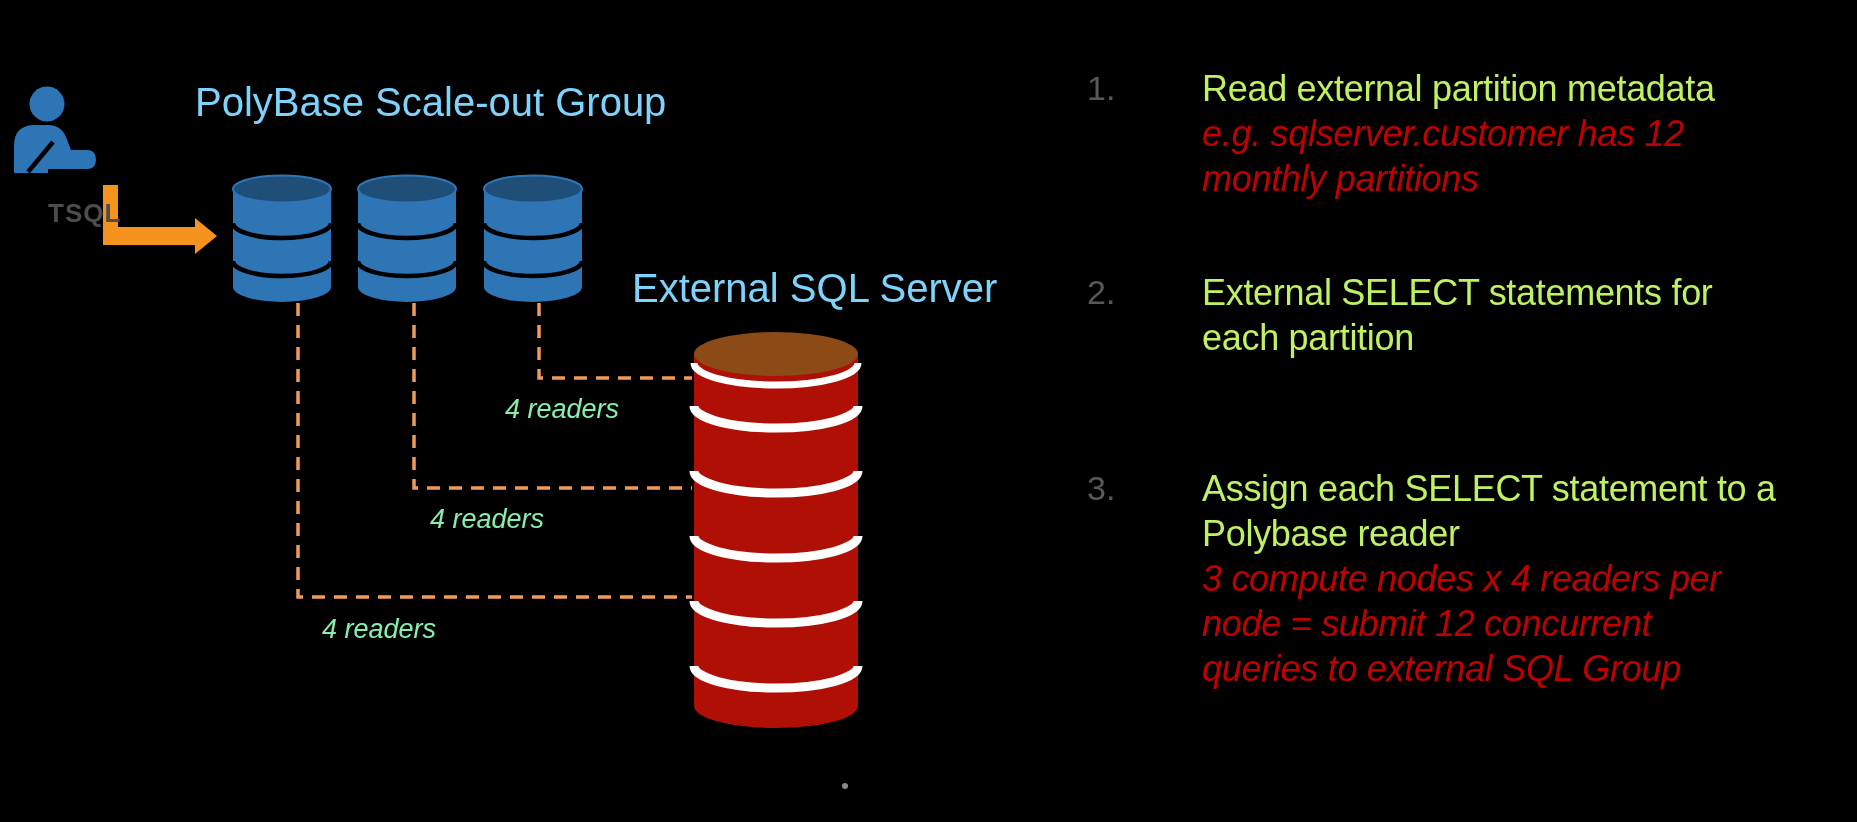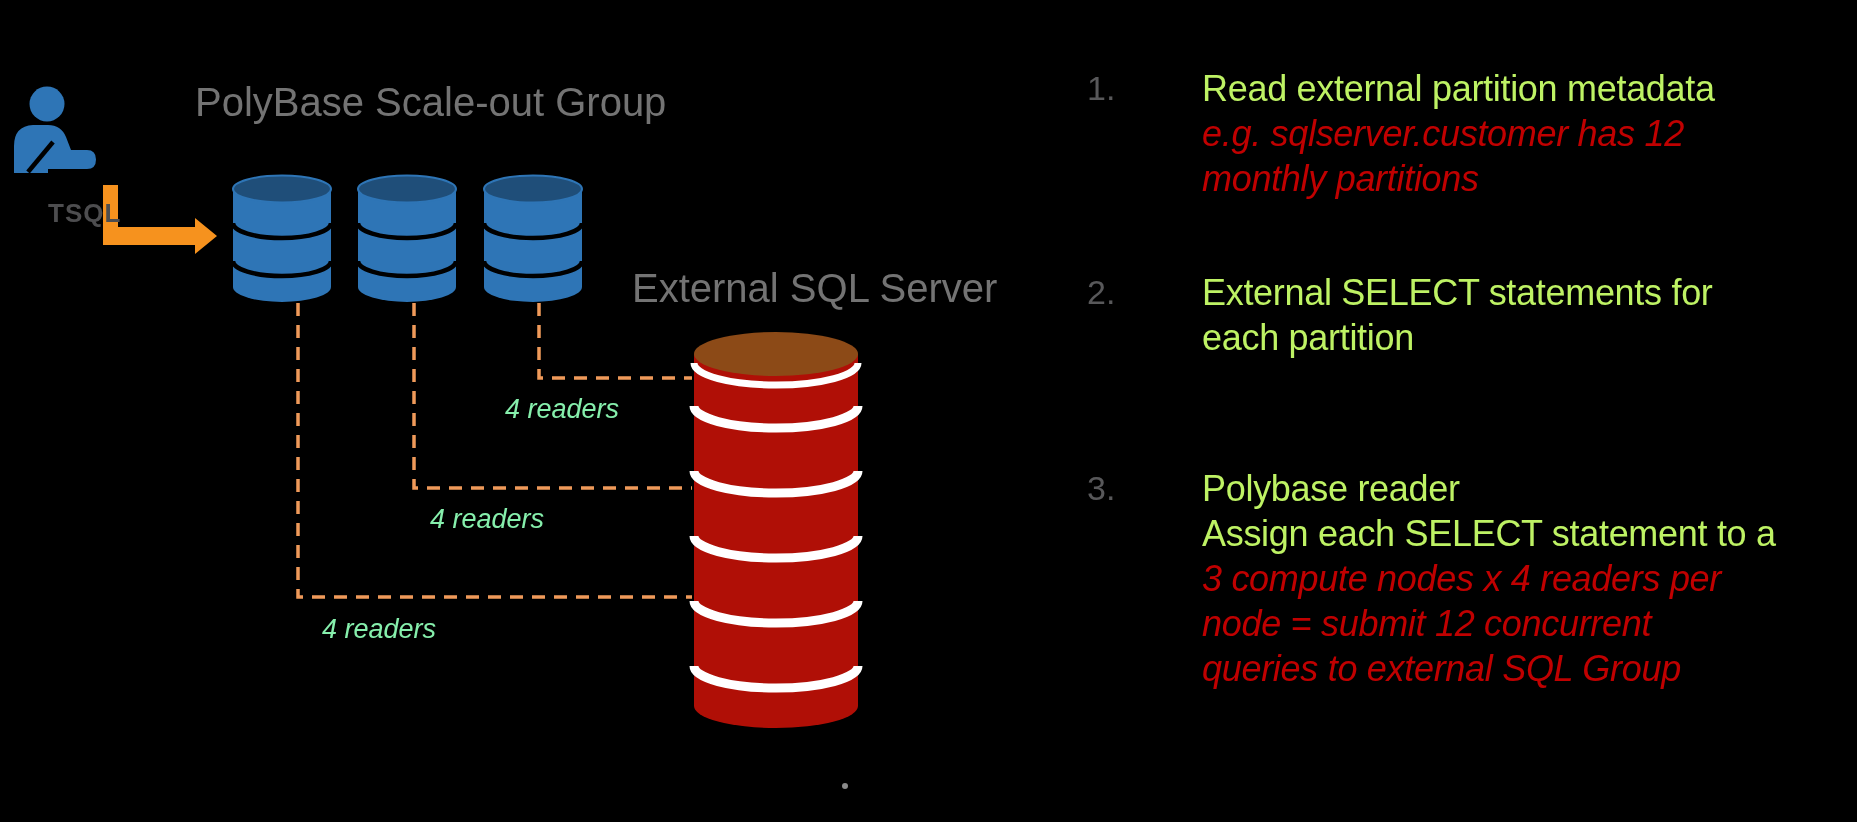--- a/index.html
+++ b/index.html
@@ -2,21 +2,21 @@
 <html><head>
 <meta charset="utf-8">
 <style>
   html,body{margin:0;padding:0;background:#000;}
   .canvas{
     position:relative;width:1857px;height:822px;background:#000;overflow:hidden;
     font-family:"Liberation Sans", sans-serif;
   }
   .abs{position:absolute;}
   .title{
-    font-size:40px;font-weight:300;color:#737373;letter-spacing:0px;white-space:nowrap;
+    font-size:40px;font-weight:300;color:#7dd3fc;letter-spacing:0px;white-space:nowrap;
   }
   .tsql{
     font-size:26px;font-weight:bold;color:#4d4d4f;letter-spacing:1px;
   }
   .reader-label{
     font-size:27px;font-style:italic;color:#86efac;white-space:nowrap;
   }
   .step{
     display:flex;flex-direction:row;align-items:flex-start;
   }
@@ -107,21 +107,21 @@
     <div class="step-number">2.</div>
     <div class="step-lines">
       <div class="step-line">External SELECT statements for</div>
       <div class="step-line">each partition</div>
     </div>
   </div>
 
   <div class="abs step" style="left:1087px;top:466px;">
     <div class="step-number">3.</div>
     <div class="step-lines">
+      <div class="step-line">Assign each SELECT statement to a</div>
       <div class="step-line">Polybase reader</div>
-      <div class="step-line">Assign each SELECT statement to a</div>
       <div class="step-note">3 compute nodes x 4 readers per</div>
       <div class="step-note">node = submit 12 concurrent</div>
       <div class="step-note">queries to external SQL Group</div>
     </div>
   </div>
 
 </div>
 
 </body></html>

